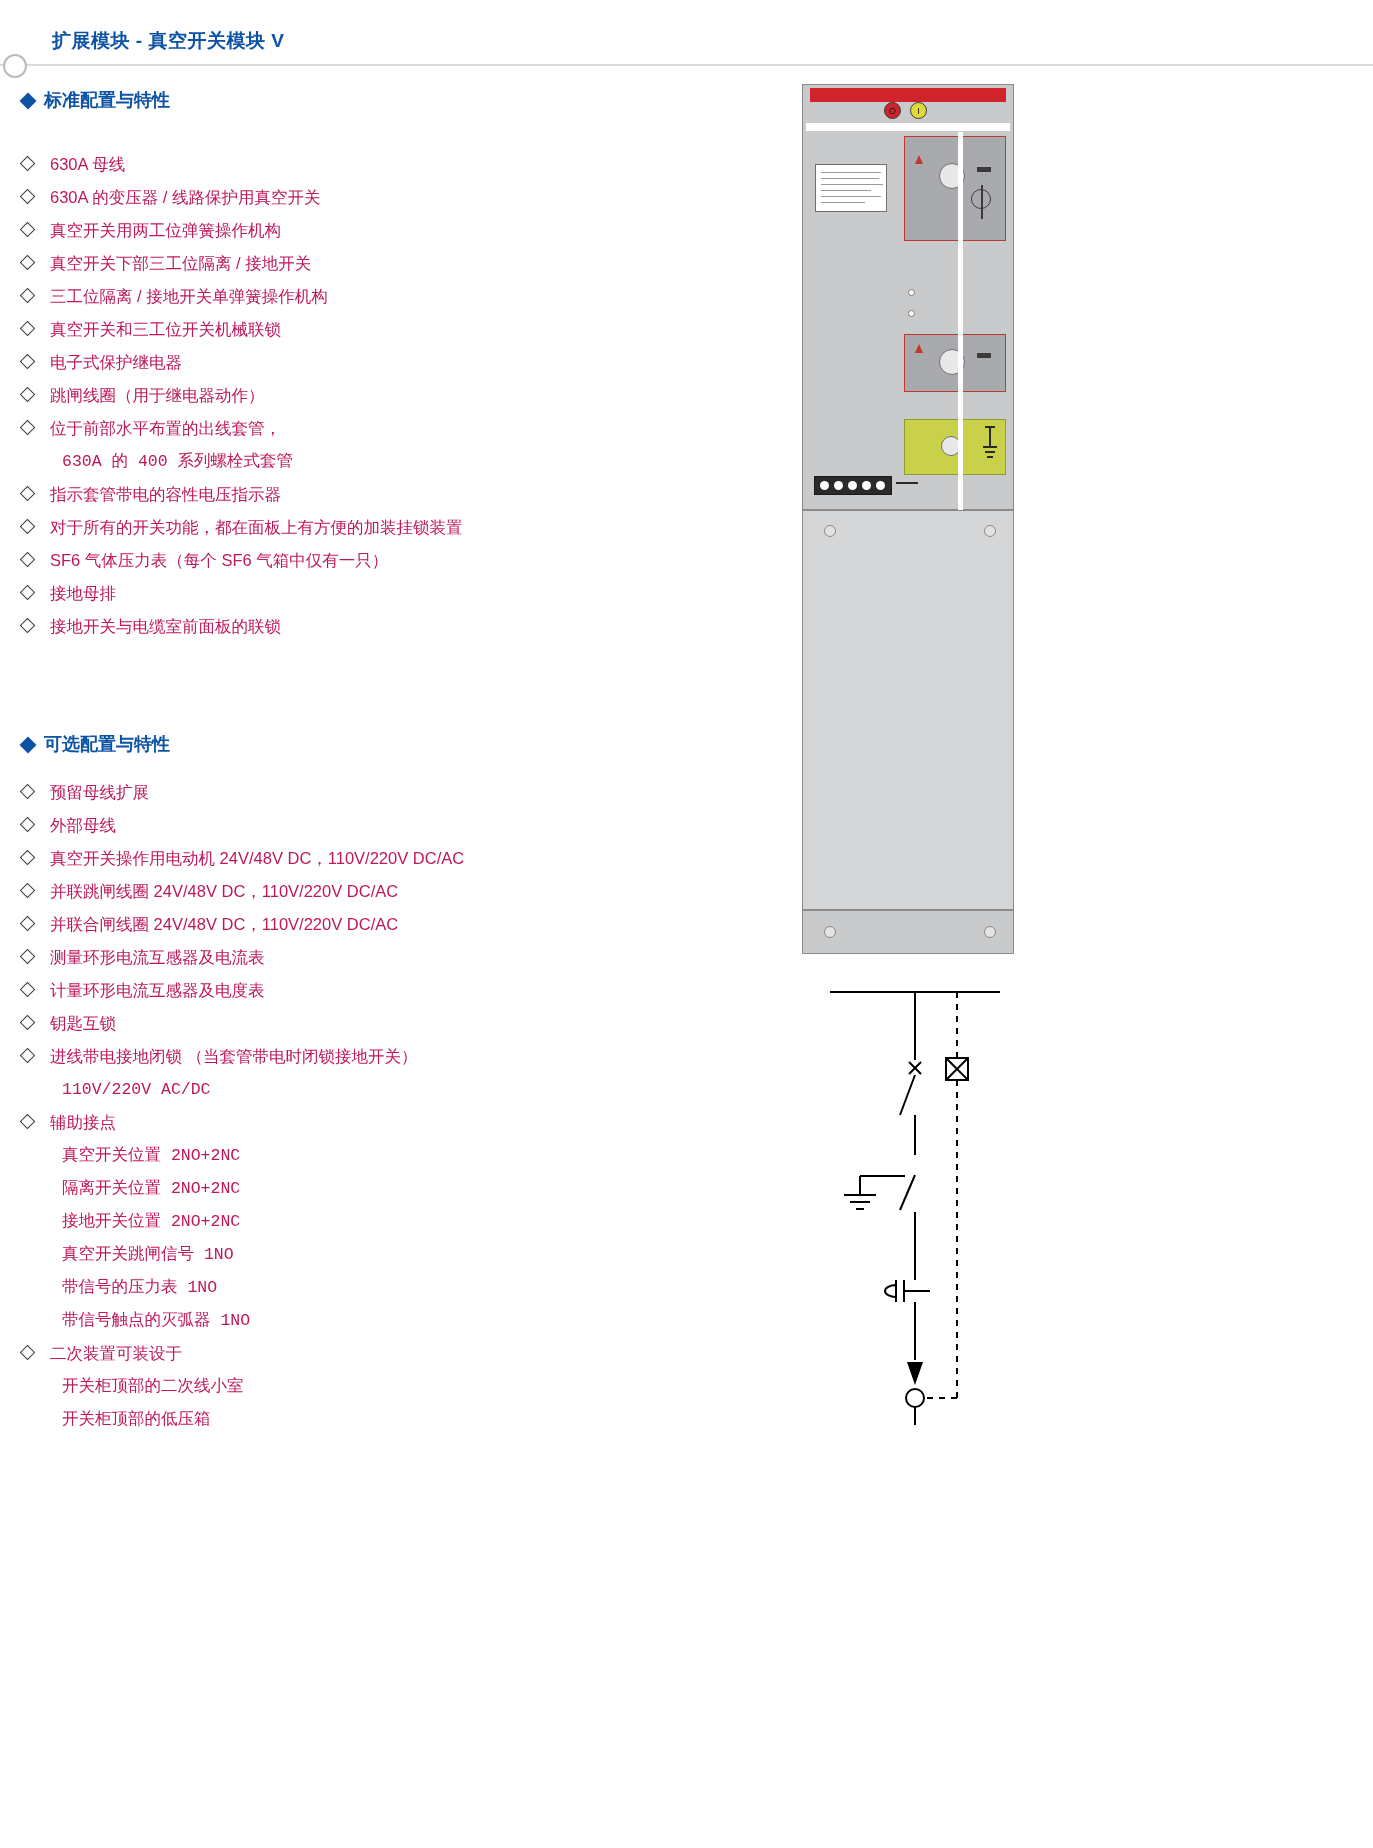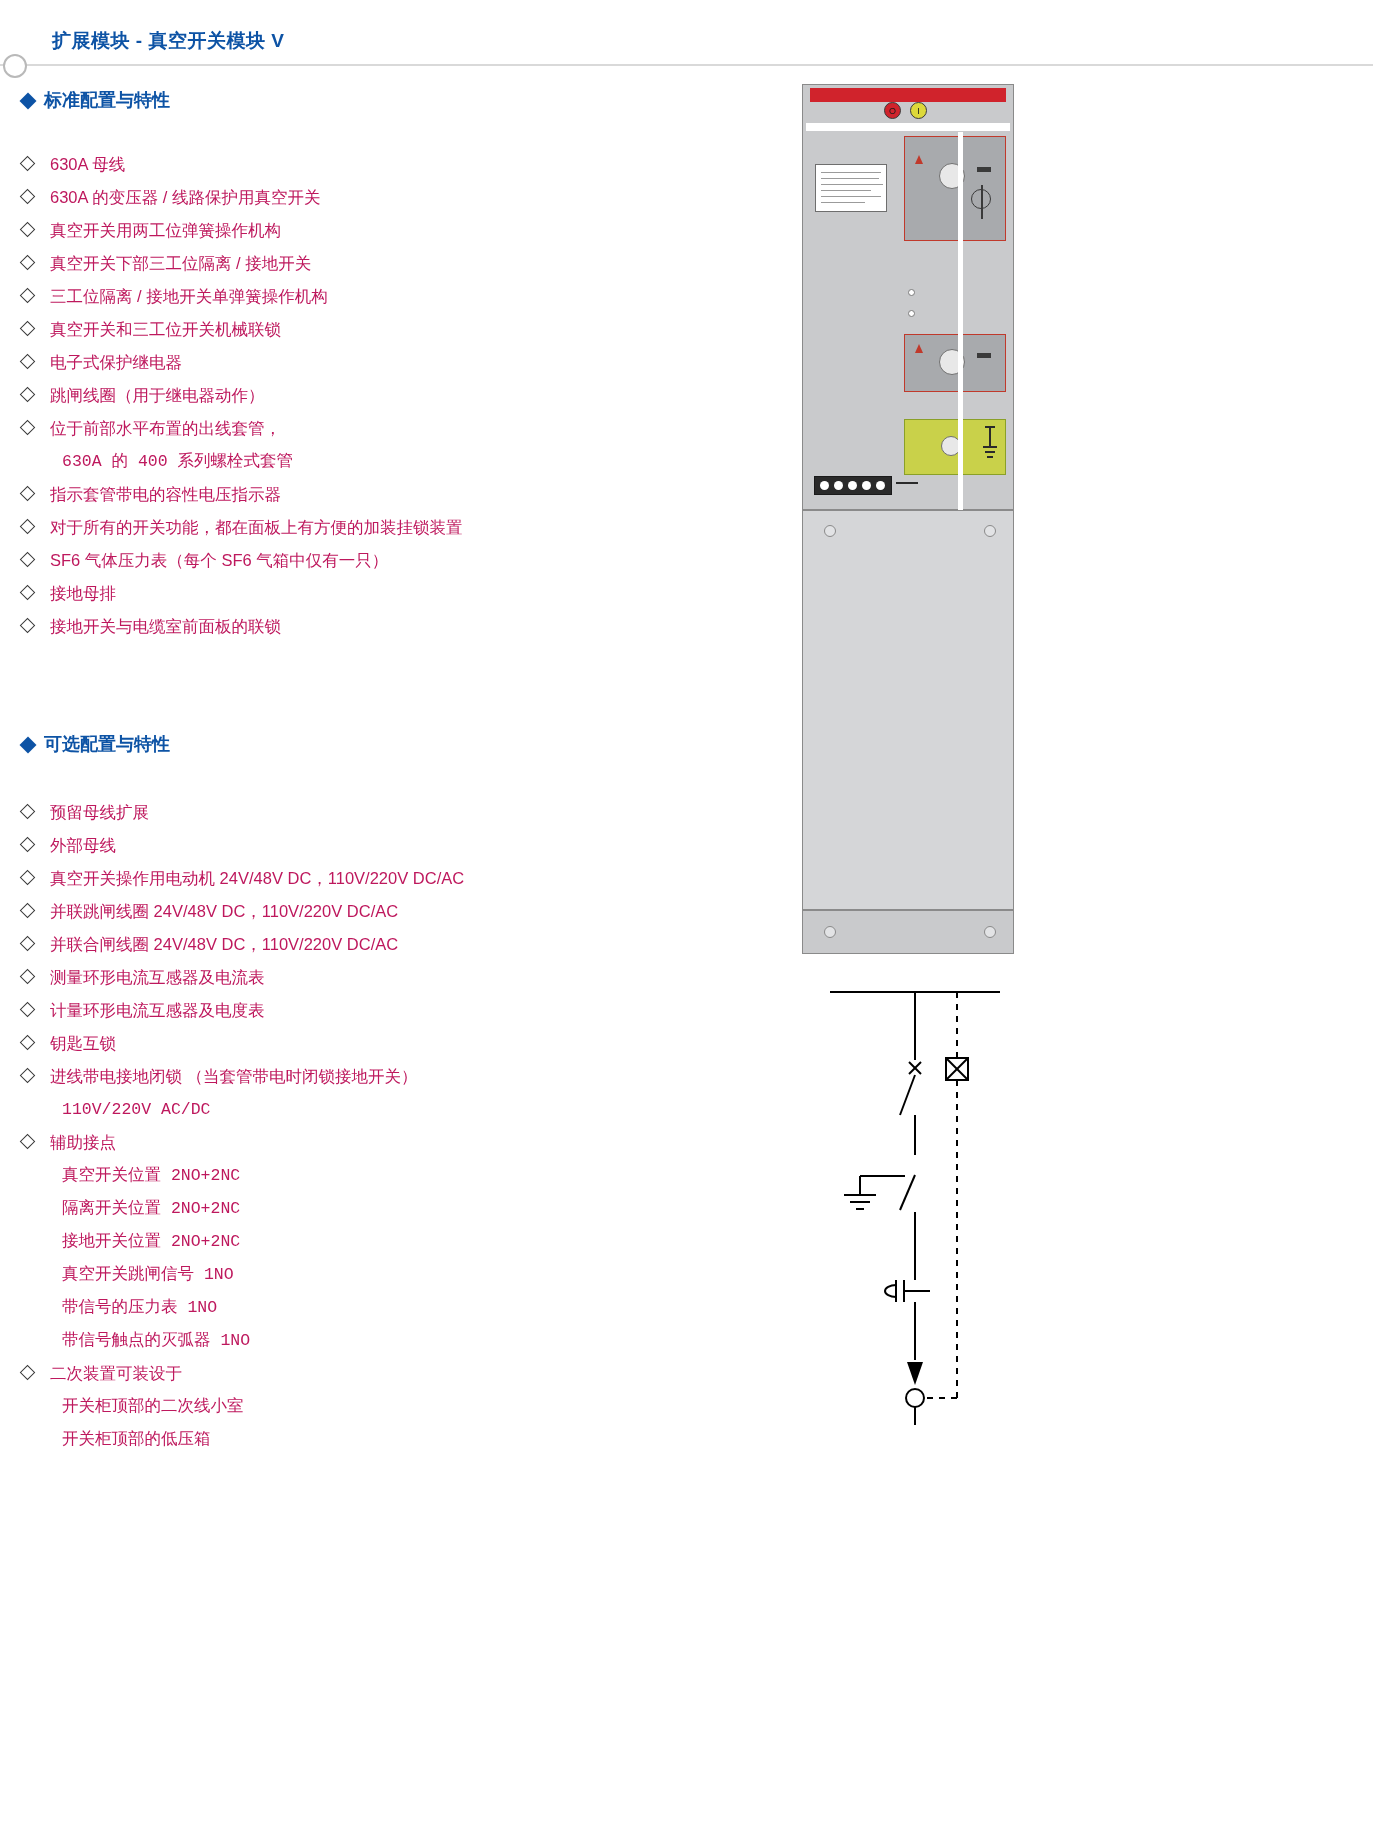--- a/index.html
+++ b/index.html
@@ -79,21 +79,21 @@
     position: absolute;
     width: 700px;
     list-style: none;
     margin: 0;
     padding: 0;
     font-size: 16.5px;
     line-height: 33px;
     color: #be185d;
   }
   #list-standard { left: 22px; top: 148px; }
-  #list-optional { left: 22px; top: 796px; }
+  #list-optional { left: 22px; top: 776px; }
 
   .feature-list li {
     position: relative;
     padding-left: 28px;
     margin: 0;
     white-space: nowrap;
   }
   .feature-list li.cont {
     padding-left: 40px;
     font-family: Liberation Mono, monospace;

